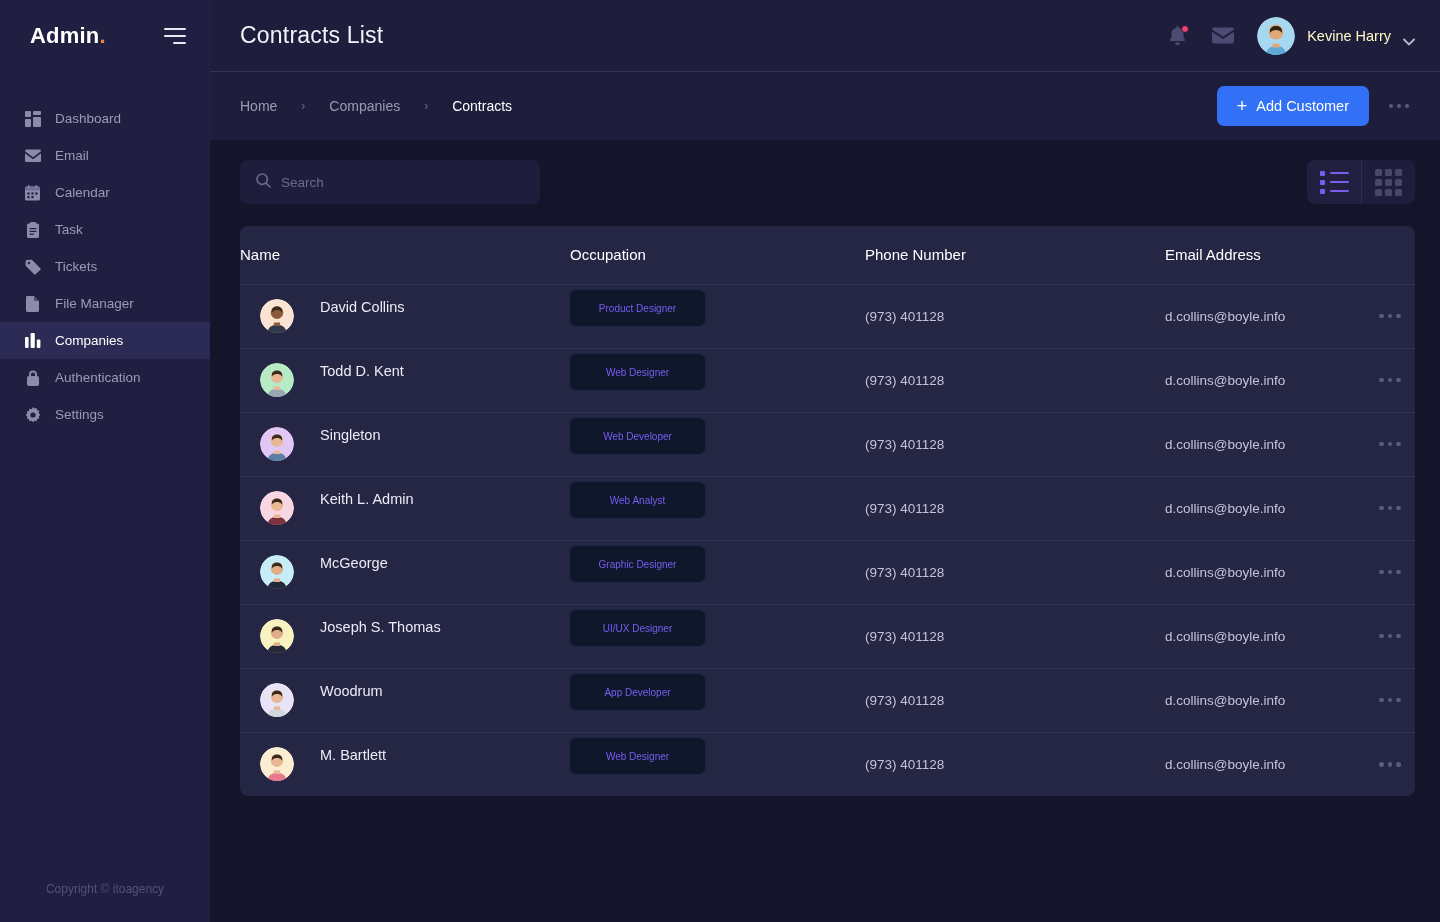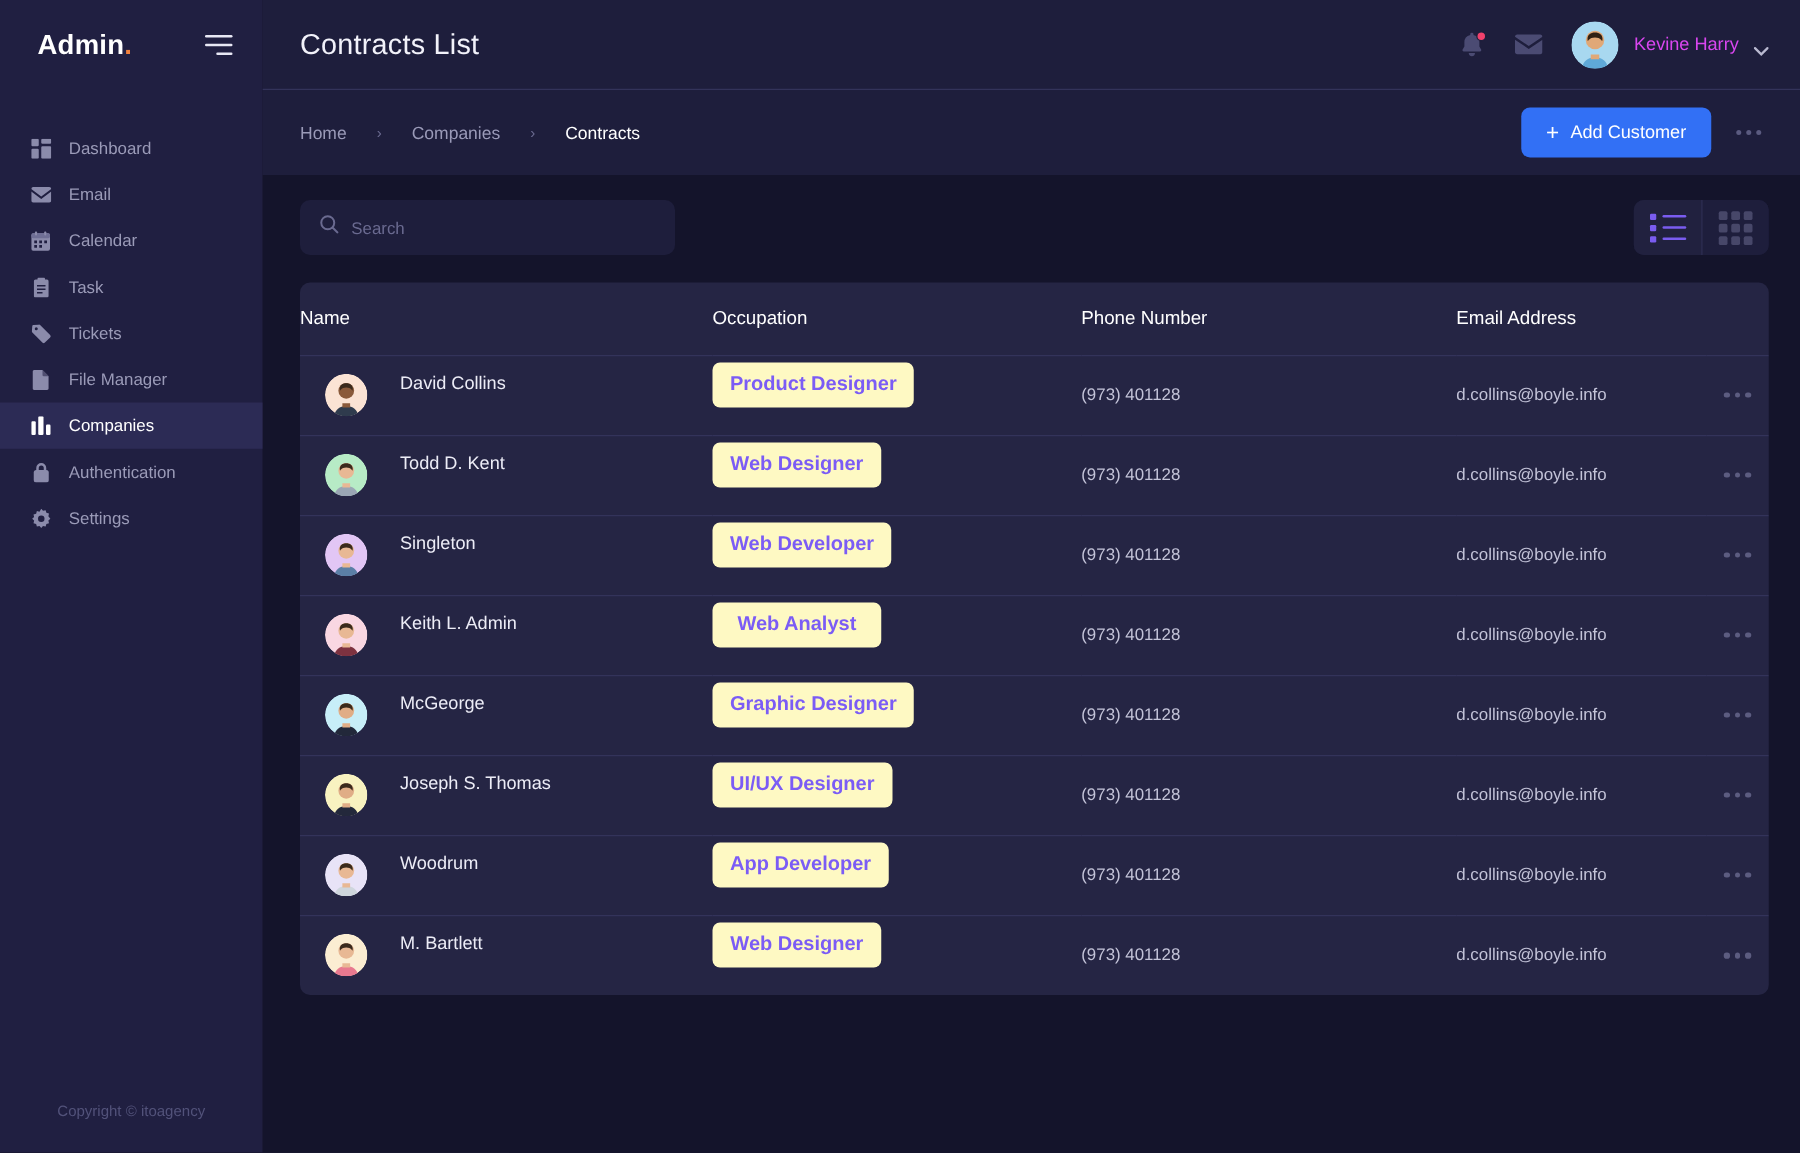--- a/index.html
+++ b/index.html
@@ -68,21 +68,21 @@
   .topbar-right { display: flex; align-items: center; gap: 22px; }
   .icon-btn { position: relative; width: 24px; height: 24px; display:flex; align-items:center; justify-content:center; cursor: pointer; }
   .icon-btn svg { fill: #4b4b73; }
   .badge-dot {
     position: absolute; top: 1px; right: 0px;
     width: 8px; height: 8px; border-radius: 50%;
     background: #f1416c; border: 1.5px solid #1e1e3c;
   }
   .user { display: flex; align-items: center; gap: 12px; cursor: pointer; }
   .avatar-lg { width: 38px; height: 38px; border-radius: 50%; overflow: hidden; }
-  .user-name { color: #d946ef; font-size: 14.5px; }
+  .user-name { color: #fef9c3; font-size: 14.5px; }
   .caret { width: 12px; height: 8px; }
   .caret svg { stroke: #b9b9d0; }
 
   .breadcrumb-bar {
     height: 68px; background: #1e1e3c;
     display: flex; align-items: center; justify-content: space-between;
     padding: 0 30px 0 30px;
   }
   .crumbs { display: flex; align-items: center; gap: 24px; font-size: 14px; }
   .crumb { color: #9a9ab8; cursor: pointer; }
@@ -155,23 +155,23 @@
   .name-cell { display: flex; align-items: flex-start; gap: 26px; padding-left: 20px; }
   .avatar {
     width: 34px; height: 34px; border-radius: 50%; overflow: hidden;
     flex: 0 0 34px; display: block;
   }
   .name-text { color: #ececf6; font-size: 14.5px; }
 
   .chip {
     display: inline-flex; align-items: center; justify-content: center;
     min-width: 135px; height: 36px; padding: 0 14px;
-    background: #fef9c3; border-radius: 6px;
-    color: #7b5cf5; font-size: 16px;
-    position: relative; top: -8px; font-weight: bold;
+    background: #0f172a; border-radius: 6px;
+    color: #7b5cf5; font-size: 10px;
+    position: relative; top: -8px;
   }
   .phone-text { color: #c3c3d8; font-size: 13.5px; }
   .email-text { color: #c3c3d8; font-size: 13.5px; }
   .row-dots { display: flex; gap: 4px; justify-content: center; }
   .row-dots i { width: 4.5px; height: 4.5px; border-radius: 50%; background: #5c5c80; display: block; }
 </style>
 </head>
 <body>
 
 <div class="app">

